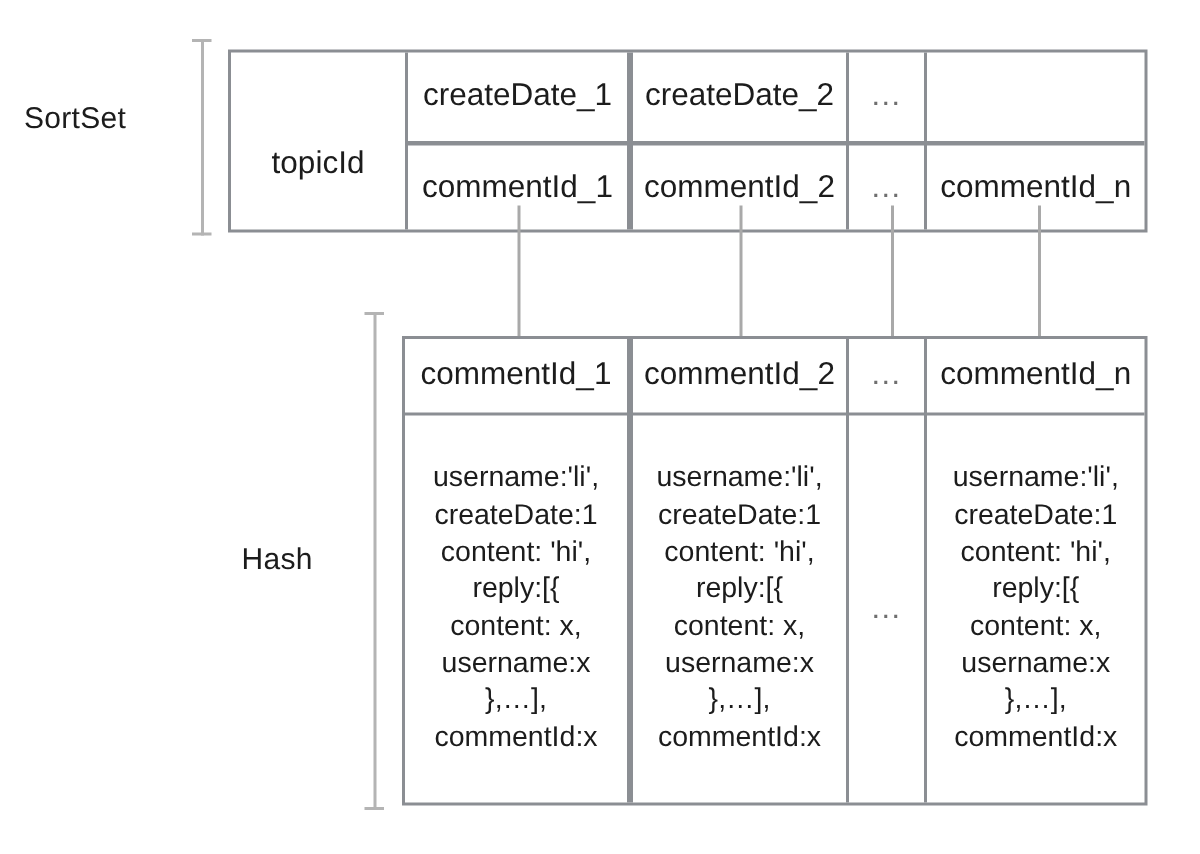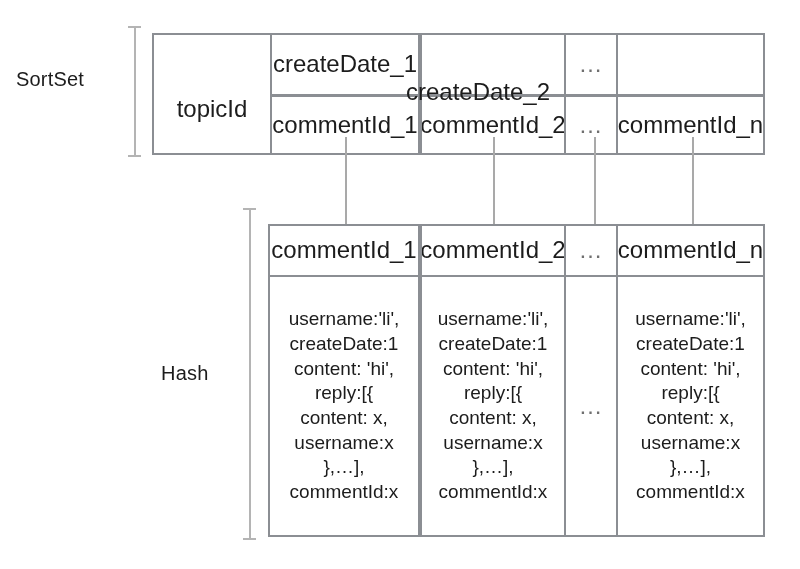--- a/index.html
+++ b/index.html
@@ -102,21 +102,21 @@
   .hline.thick { height: 3px; }
   .hline.thin  { height: 2px; }
 
   .cell {
     position: absolute;
     box-sizing: border-box;
     display: flex;
     align-items: center;
     justify-content: center;
     text-align: center;
-    font-size: 24px;
+    font-size: 21px;
     line-height: 1.18;
     color: #1c1c1c;
     white-space: nowrap;
     overflow: hidden;
   }
   .cell.dots {
     color: #6f6f6f;
     letter-spacing: 1px;
   }
   .cell.multiline {
@@ -182,21 +182,21 @@
     <div class="vline thin" style="left:116px;"></div>
     <div class="vline thick" style="left:264px;"></div>
     <div class="vline thin" style="left:410px;"></div>
     <div class="vline thin" style="left:462px;"></div>
 
     <div class="hline thick" style="top:59px; left:116px; right:0;"></div>
 
     <div class="cell" style="left:0; top:0; width:116px; height:148px;">topicId</div>
 
     <div class="cell" style="left:118px; top:0; width:146px; height:59px;">createDate_1</div>
-    <div class="cell" style="left:253px; top:0; width:142px; height:59px;margin-top:28px;">createDate_2</div>
+    <div class="cell" style="left:268px; top:0; width:142px; height:59px;">createDate_2</div>
     <div class="cell dots" style="left:412px; top:0; width:50px; height:59px;">…</div>
 
     <div class="cell" style="left:118px; top:62px; width:146px; height:56px;">commentId_1</div>
     <div class="cell" style="left:268px; top:62px; width:142px; height:56px;">commentId_2</div>
     <div class="cell dots" style="left:412px; top:62px; width:50px; height:56px;">…</div>
     <div class="cell" style="left:464px; top:62px; width:145px; height:56px;">commentId_n</div>
   </div>
 
   <div class="arrow" style="left:340px; top:137px; height:103px;">
     <div class="shaft" style="height:94px;"></div>

